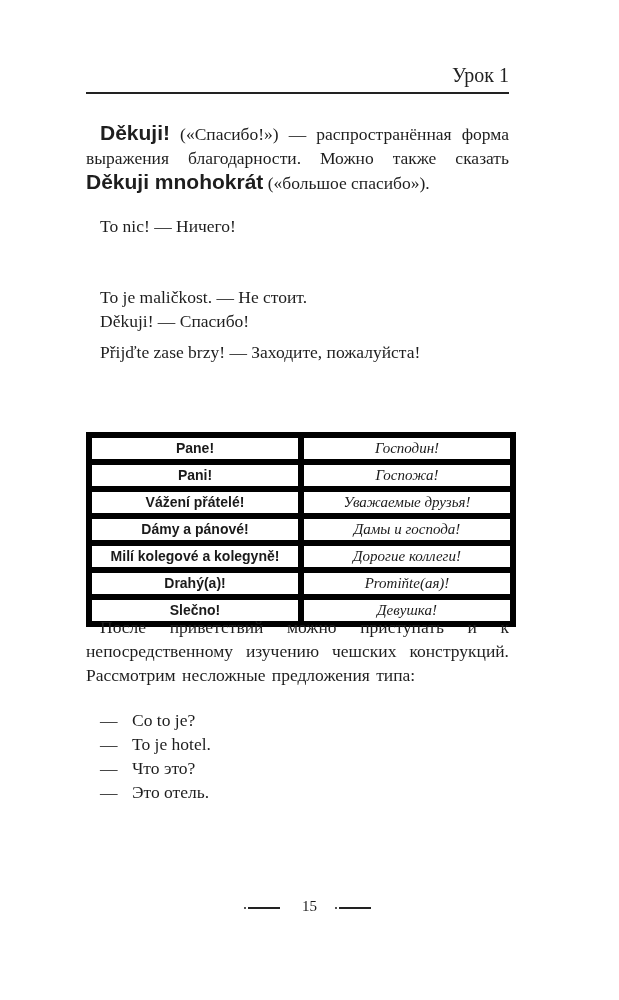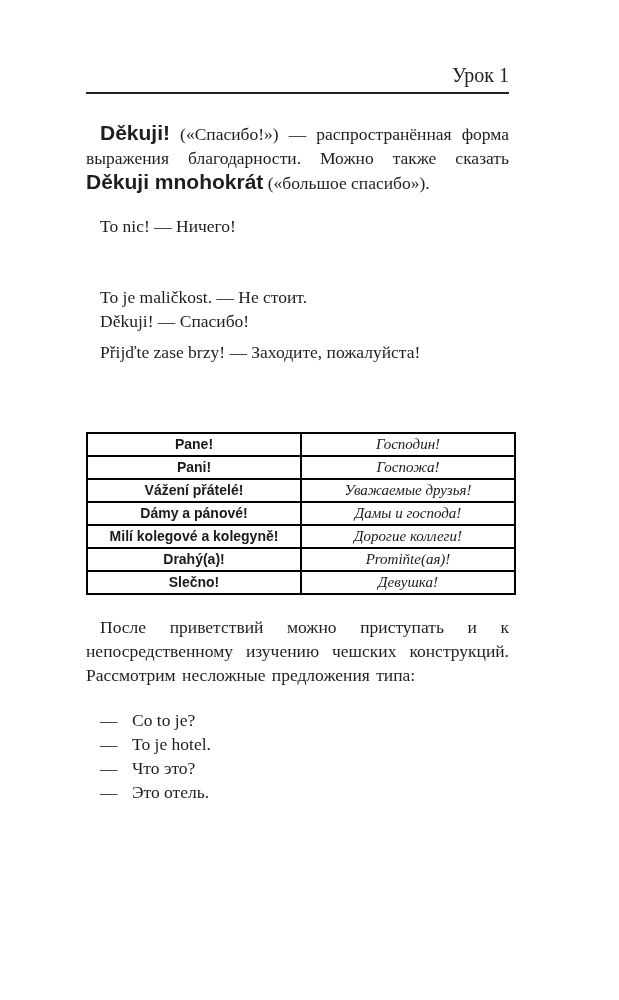--- a/index.html
+++ b/index.html
@@ -26,21 +26,21 @@
     .para { text-align: justify; text-align-last: left; }
     .indent { text-indent: 14px; }
     .b { font-weight: bold; font-family: Liberation Sans, sans-serif; font-size: 21px; }
     .lines div { padding-left: 14px; }
     table.phr {
       position: absolute; left: 86px; top: 432px; width: 430px;
       border-collapse: collapse;
       font-family: "Liberation Sans", sans-serif; font-size: 14px;
     }
     table.phr td {
-      border: 2px solid #000000; height: 21px; padding: 0; text-align: center;
+      border: 6px solid #000000; height: 21px; padding: 0; text-align: center;
       width: 50%; line-height: 21px;
     }
     table.phr td.cz { font-weight: bold; }
     table.phr td.ru { font-family: "Liberation Serif", serif; font-size: 15px; font-style: italic; }
     .dash-list div { display: flex; }
     .dash-list .dash { width: 32px; padding-left: 14px; }
     .footer {
       position: absolute; left: 0; top: 898px; width: 619px; text-align: center;
       font-family: "Liberation Serif", serif; font-size: 15px;
     }
@@ -117,13 +117,16 @@
         <span class="dash">—</span>
         <span>Что это?</span>
       </div>
     <div>
         <span class="dash">—</span>
         <span>Это отель.</span>
       </div>
   </div>
 
 
+  <div class="footer">
+    <span class="orn"></span><span>15</span><span class="orn"></span>
+  </div>
 </div>
 
 </body></html>

